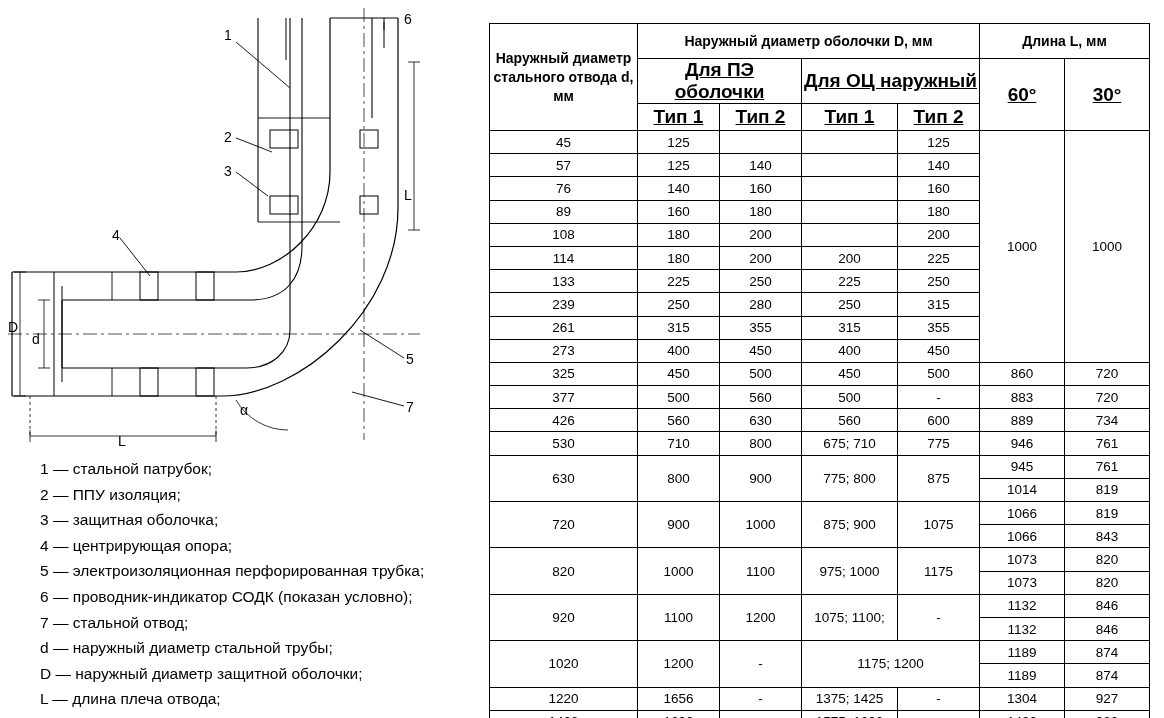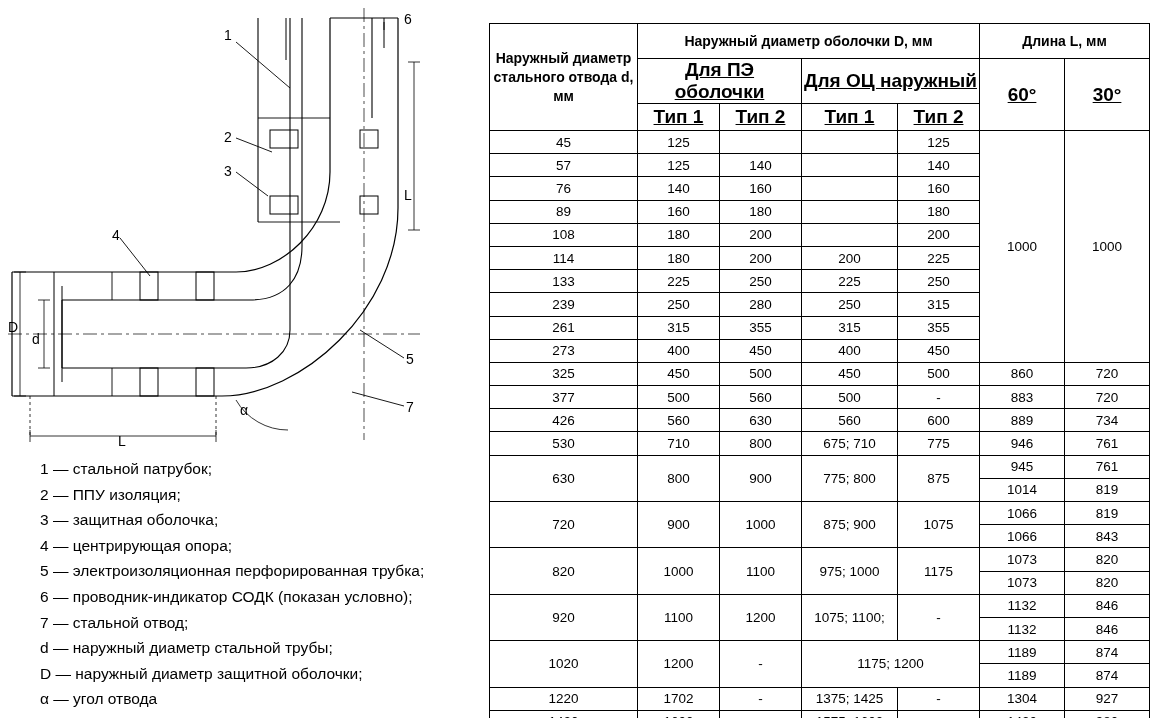--- a/index.html
+++ b/index.html
@@ -142,20 +142,21 @@
   <div id="legend">
     <div class="lg-row">1 — стальной патрубок;</div>
     <div class="lg-row">2 — ППУ изоляция;</div>
     <div class="lg-row">3 — защитная оболочка;</div>
     <div class="lg-row">4 — центрирующая опора;</div>
     <div class="lg-row">5 — электроизоляционная перфорированная трубка;</div>
     <div class="lg-row">6 — проводник-индикатор СОДК (показан условно);</div>
     <div class="lg-row">7 — стальной отвод;</div>
     <div class="lg-row">d — наружный диаметр стальной трубы;</div>
     <div class="lg-row">D — наружный диаметр защитной оболочки;</div>
+    <div class="lg-row">L — длина плеча отвода;</div>
     <div class="lg-row">α — угол отвода</div>
   </div>
 
   <div id="table-wrap">
     <table class="spec">
       <colgroup>
         <col class="colA">
           <col class="colB">
           <col class="colC">
           <col class="colD">
@@ -358,21 +359,21 @@
           <td class="data">1189</td>
           <td class="data">874</td>
         </tr>
         <tr>
           <td class="data">1189</td>
           <td class="data">874</td>
         </tr>
 
         <tr>
           <td class="data">1220</td>
-          <td class="data">1702</td>
+          <td class="data">1656</td>
           <td class="data">-</td>
           <td class="data">1375; 1425</td>
           <td class="data">-</td>
           <td class="data">1304</td>
           <td class="data">927</td>
         </tr>
 
         <tr>
           <td class="data">1420</td>
           <td class="data">1600</td>

